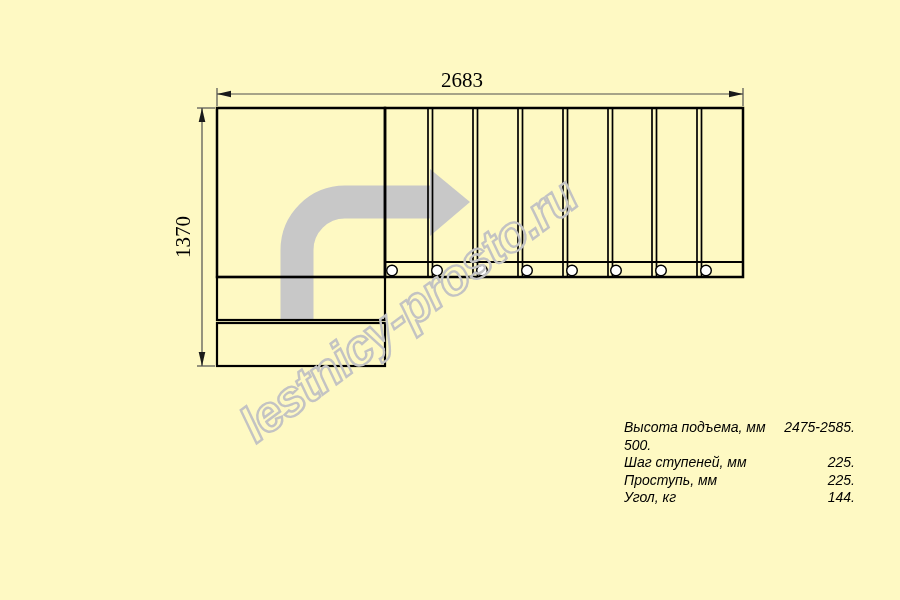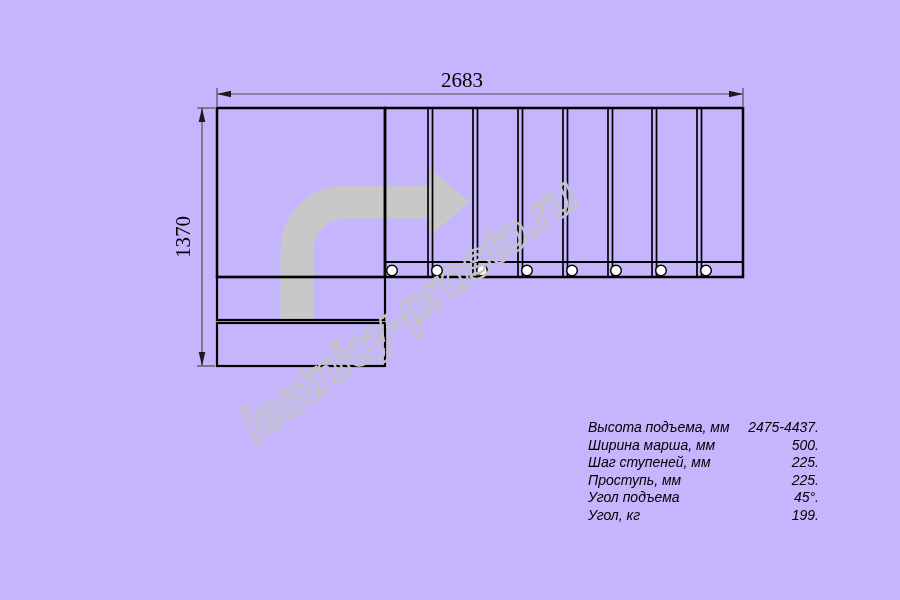--- a/index.html
+++ b/index.html
@@ -5,21 +5,21 @@
   html, body {
     margin: 0;
     padding: 0;
     background: #ffffff;
     font-family: "Liberation Sans", sans-serif;
   }
   .canvas {
     position: relative;
     width: 900px;
     height: 600px;
-    background: #c4b5fd;
+    background: #fef9c3;
     overflow: hidden;
   }
   .plan-svg {
     position: absolute;
     left: 0;
     top: 0;
   }
   
   .dim-text {
     font-family: "Liberation Serif", "DejaVu Serif", serif;
@@ -32,21 +32,21 @@
     font-style: italic;
     font-size: 50px;
     letter-spacing: -1px;
     fill: none;
     stroke: #c3c3c3;
     stroke-width: 2.4px;
   }
   
   .specs {
     position: absolute;
-    left: 588px;
+    left: 624px;
     top: 419px;
     width: 231px;
     font-style: italic;
     font-size: 14px;
     line-height: 17.6px;
     color: #000000;
   }
   .spec-row {
     display: flex;
     justify-content: space-between;
@@ -121,37 +121,32 @@
       <polygon points="202,366 198.7,352 205.3,352" fill="#1a1a1a"></polygon>
       <text x="190" y="237" text-anchor="middle" transform="rotate(-90 190 237)" class="dim-text">1370</text>
     </g>
 
     <text x="256" y="444" transform="rotate(-36.5 256 444)" class="watermark-text">lestnicy-prosto.ru</text>
   </svg>
 
   <div class="specs">
     <div class="spec-row">
       <span class="label">Высота подъема, мм</span>
-      <span class="value">2475-4437.</span>
+      <span class="value">2475-2585.</span>
     </div>
     <div class="spec-row">
-      <span class="label">Ширина марша, мм</span>
       <span class="value">500.</span>
     </div>
     <div class="spec-row">
       <span class="label">Шаг ступеней, мм</span>
       <span class="value">225.</span>
     </div>
     <div class="spec-row">
       <span class="label">Проступь, мм</span>
       <span class="value">225.</span>
     </div>
     <div class="spec-row">
-      <span class="label">Угол подъема</span>
-      <span class="value">45°.</span>
-    </div>
-    <div class="spec-row">
       <span class="label">Угол, кг</span>
-      <span class="value">199.</span>
+      <span class="value">144.</span>
     </div>
   </div>
 
 </div>
 
 </body></html>

